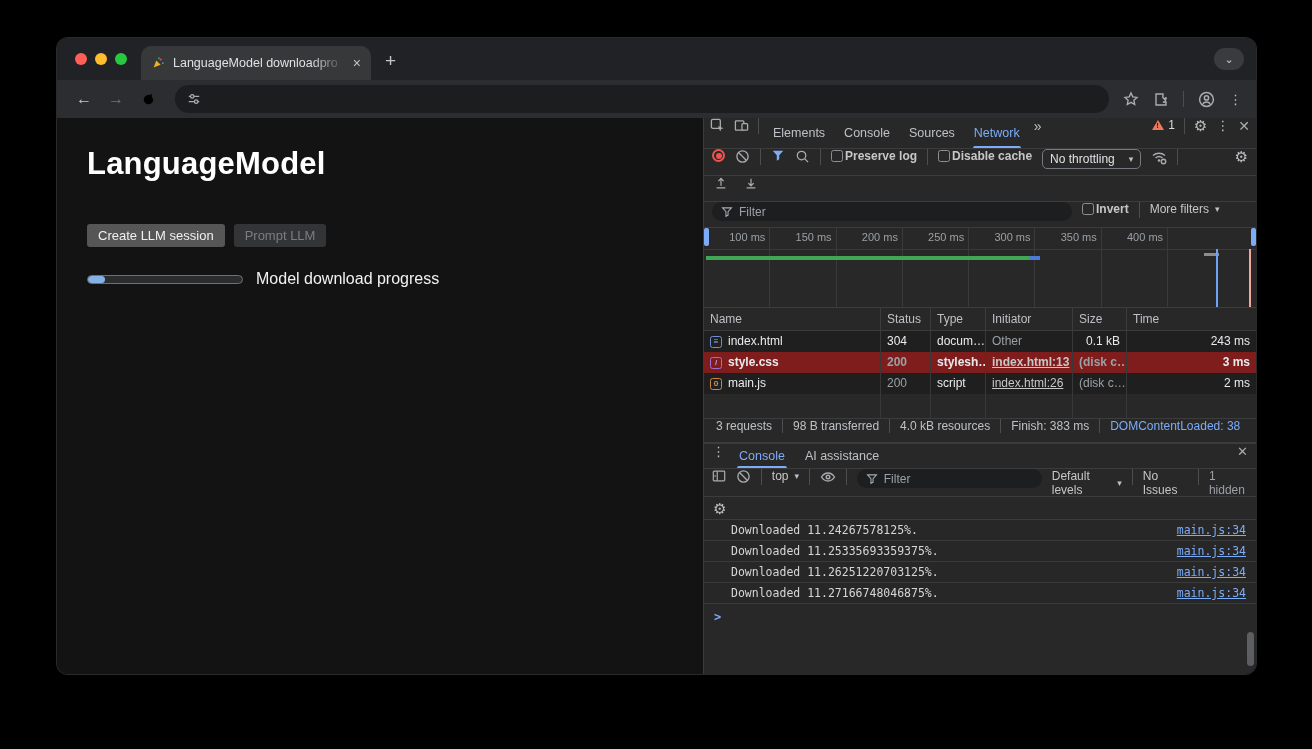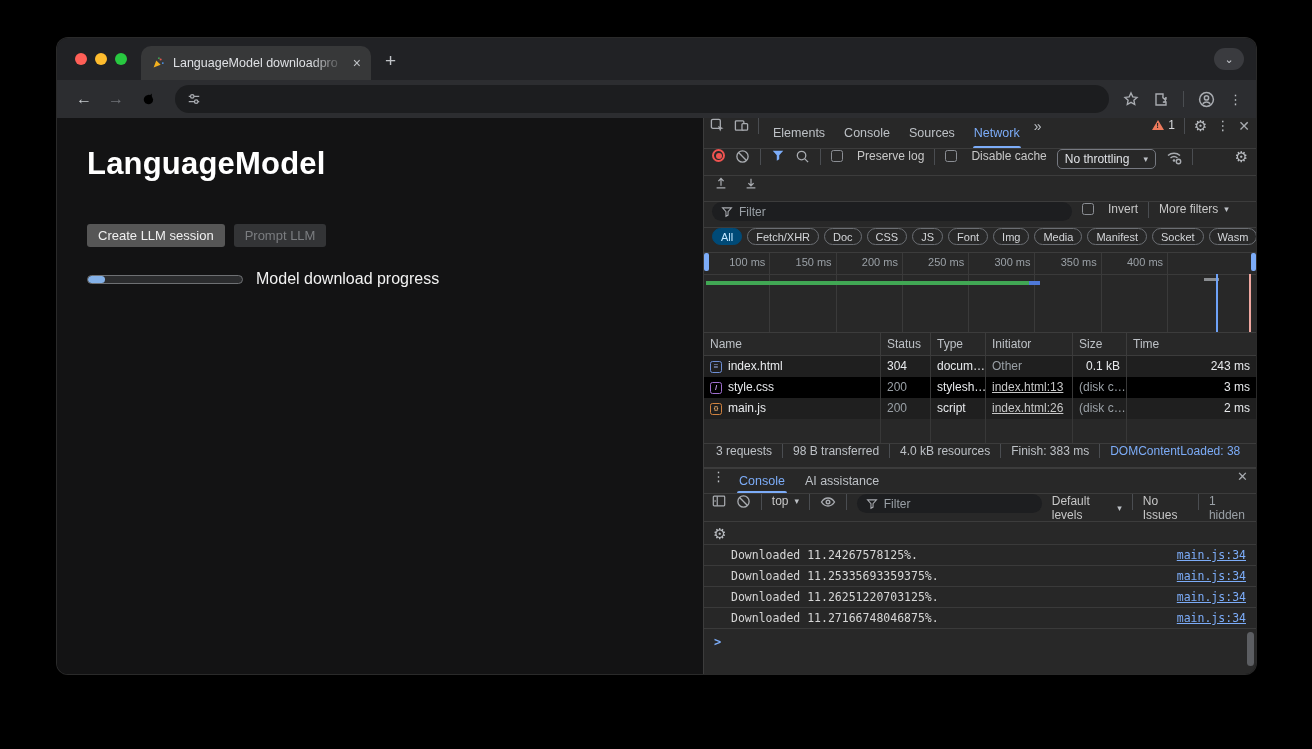--- a/index.html
+++ b/index.html
@@ -64,21 +64,21 @@
   .more-tabs { color:#bdc1c6; font-size:14px; }
   .warn { display:flex; align-items:center; gap:4px; margin-left:auto; color:#d7d9dc; font-size:12px; }
   .warn-tri { width:0; height:0; border-left:6px solid transparent; border-right:6px solid transparent;
     border-bottom:10px solid #ee7a5c; position:relative; }
   .warn-tri::after { content:"!"; position:absolute; left:-2px; top:1px; font-size:8px; color:#282828; font-weight:bold; }
 
   .net-toolbar1 { height:27px; padding:0 8px; gap:10px; }
   .record { width:13px; height:13px; border:2px solid #ef5350; border-radius:50%; position:relative; }
   .record::after { content:""; position:absolute; inset:1.5px; background:#ef5350; border-radius:50%; }
   .check { width:12px; height:12px; border:1.5px solid #8b8e94; border-radius:2.5px; flex-shrink:0; }
-  .chk-label { display:flex; align-items:center; gap:14px; color:#c7c7c7; }
+  .chk-label { display:flex; align-items:center; gap:2px; color:#c7c7c7;font-weight:bold; }
   .throttle { display:flex; align-items:center; gap:14px; border:1px solid #767981; border-radius:5px;
     height:20px; padding:0 7px; color:#dfe1e5; font-size:12px; }
   .caret { font-size:9px; color:#bdc1c6; }
   .net-toolbar2 { height:26px; padding:0 10px; gap:16px; }
 
   .filter-row { height:26px; padding:0 8px; gap:10px; }
   .filter-pill { flex:0 0 360px; height:19px; border-radius:10px; background:#1d1e20;
     display:flex; align-items:center; gap:6px; padding:0 9px; }
   .filter-pill input, .console-pill input { background:transparent; border:none; outline:none;
     color:#c7c7c7; font-size:12px; width:100%; font-family:inherit; }
@@ -103,21 +103,21 @@
   .ov-handle { position:absolute; top:0; width:5px; height:18px; background:#7cacf8; border-radius:2px; }
 
   .net-table { display:grid; grid-template-columns:177px 50px 55px 87px 54px 1fr;
     border-bottom:1px solid #3c3c3c; }
   .net-table .cell { padding:0 6px; height:21px; line-height:21px; border-right:1px solid #383838;
     overflow:hidden; white-space:nowrap; }
   .net-table .cell:last-child { border-right:none; }
   .net-table .hcell { height:23px; line-height:23px; color:#bdc1c6; border-bottom:1px solid #3c3c3c;
     border-right:1px solid #3c3c3c; background:#282828; padding:0 6px; }
   .net-table .hcell:last-child { border-right:none; }
-  .r-dark { background:#1f1f1f; } .r-light { background:#000000; }
+  .r-dark { background:#1f1f1f; } .r-light { background:#7f1d1d;font-weight:bold; }
   .num { text-align:right; }
   .dim { color:#9aa0a6; } .bright { color:#e8eaed; }
   .link { color:#c7c7c7; text-decoration:underline; }
   .plain { color:#9aa0a6; }
   .name-cell { display:flex; align-items:center; gap:6px; color:#e8eaed; }
   .ficon { width:12px; height:12px; border-radius:2.5px; flex-shrink:0; display:inline-flex;
     align-items:center; justify-content:center; font-size:8px; font-weight:bold; }
   .icon-doc { border:1px solid #6e8fd6; color:#9ab2ea; } .icon-doc::after{content:"≡";}
   .icon-css { border:1px solid #a06fd0; color:#c39ae8; } .icon-css::after{content:"/";}
   .icon-js  { border:1px solid #d0823f; color:#e8a968; } .icon-js::after{content:"{}"; font-size:6px;}
@@ -358,47 +358,20 @@
           <span class="check"></span>
           <span>Invert</span>
         </span>
         <span class="vdiv"></span>
         <span class="morefilters">
           <span>More filters</span>
           <span class="caret">▾</span>
         </span>
       </div>
 
-      <div class="row chips-row">
-        <div style="display:flex; align-items:center; gap:5px;">
-
-            <span class="chip selected">All</span>
-
-            <span class="chip">Fetch/XHR</span>
-
-            <span class="chip">Doc</span>
-
-            <span class="chip">CSS</span>
-
-            <span class="chip">JS</span>
-
-            <span class="chip">Font</span>
-
-            <span class="chip">Img</span>
-
-            <span class="chip">Media</span>
-
-            <span class="chip">Manifest</span>
-
-            <span class="chip">Socket</span>
-
-            <span class="chip">Wasm</span>
-
-          </div>
-      </div>
 
       <div class="overview">
         <div class="ruler">
 
 
             <div class="tickcol">
               <span>100 ms</span>
             </div>
 
             <div class="tickcol">

